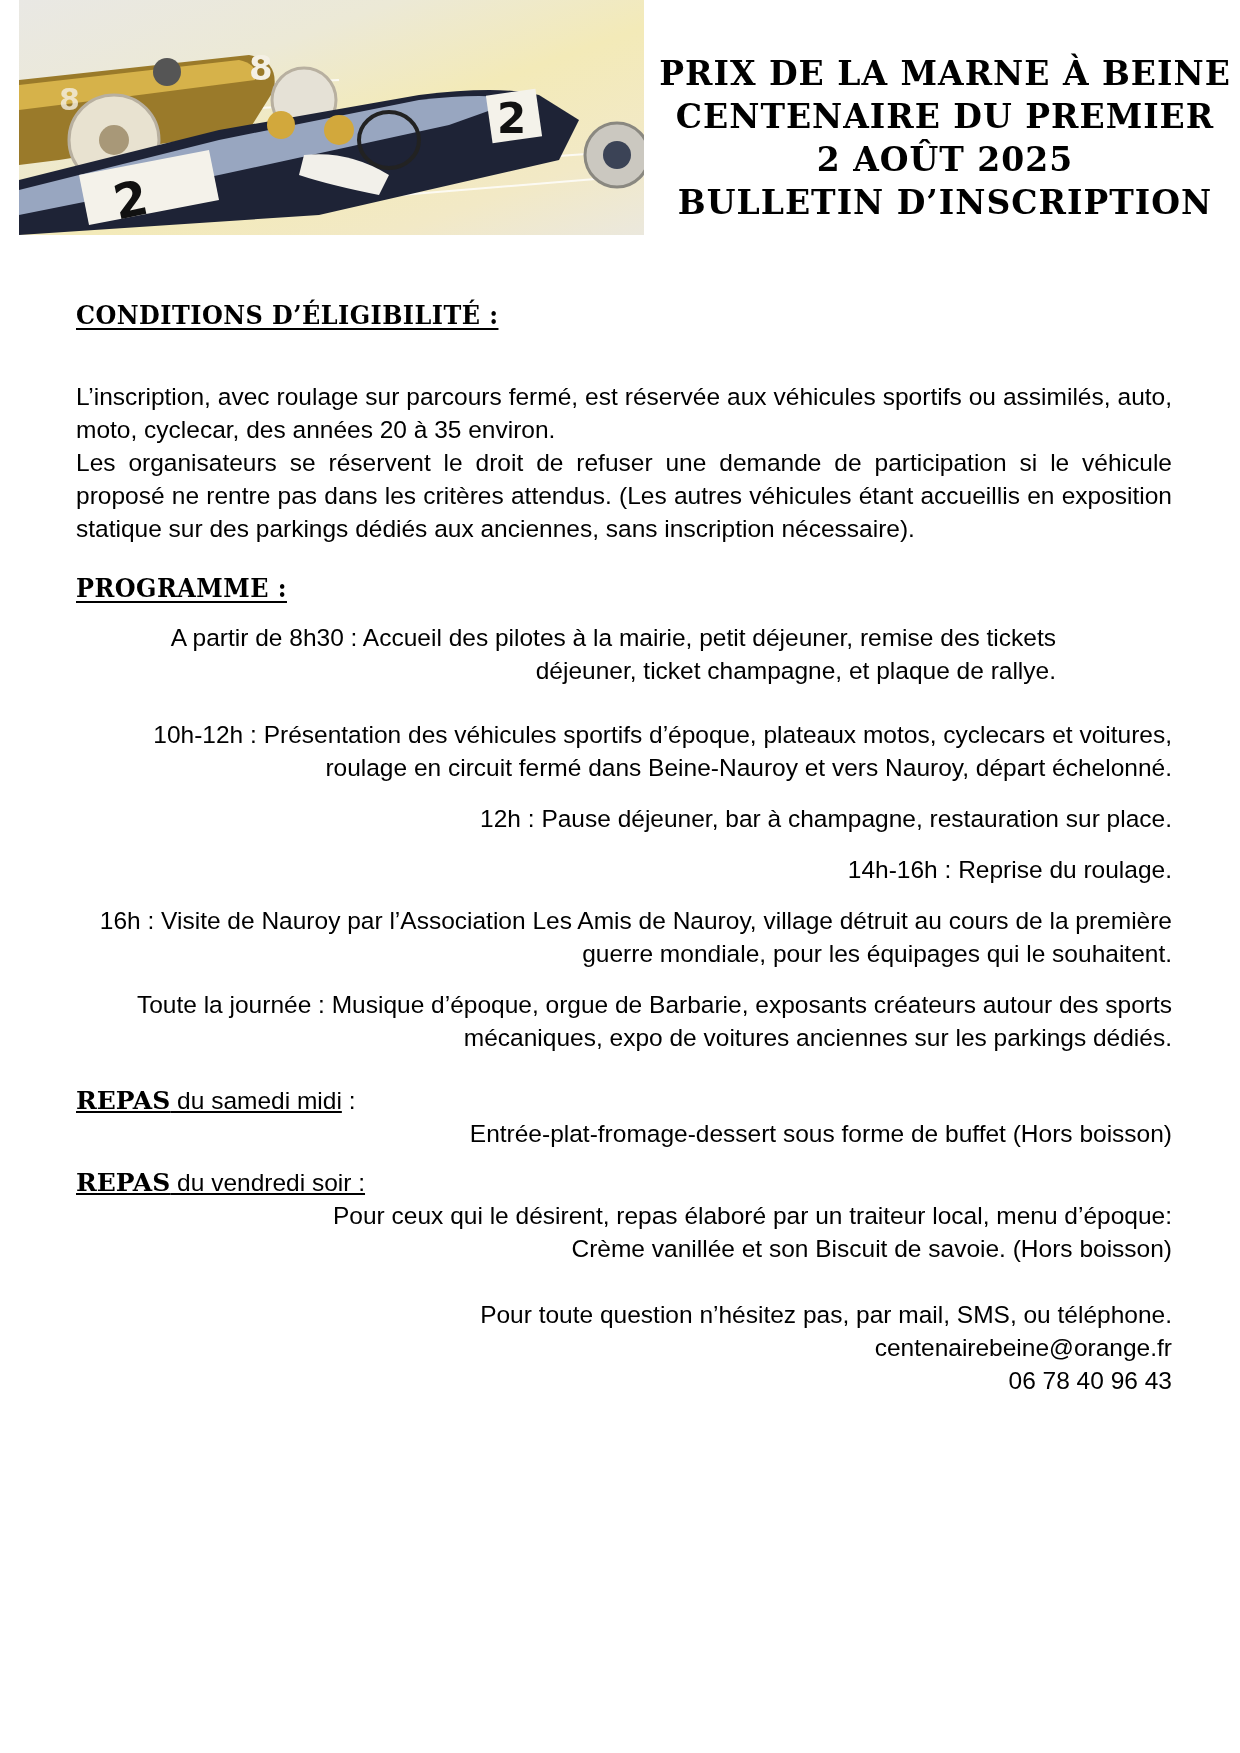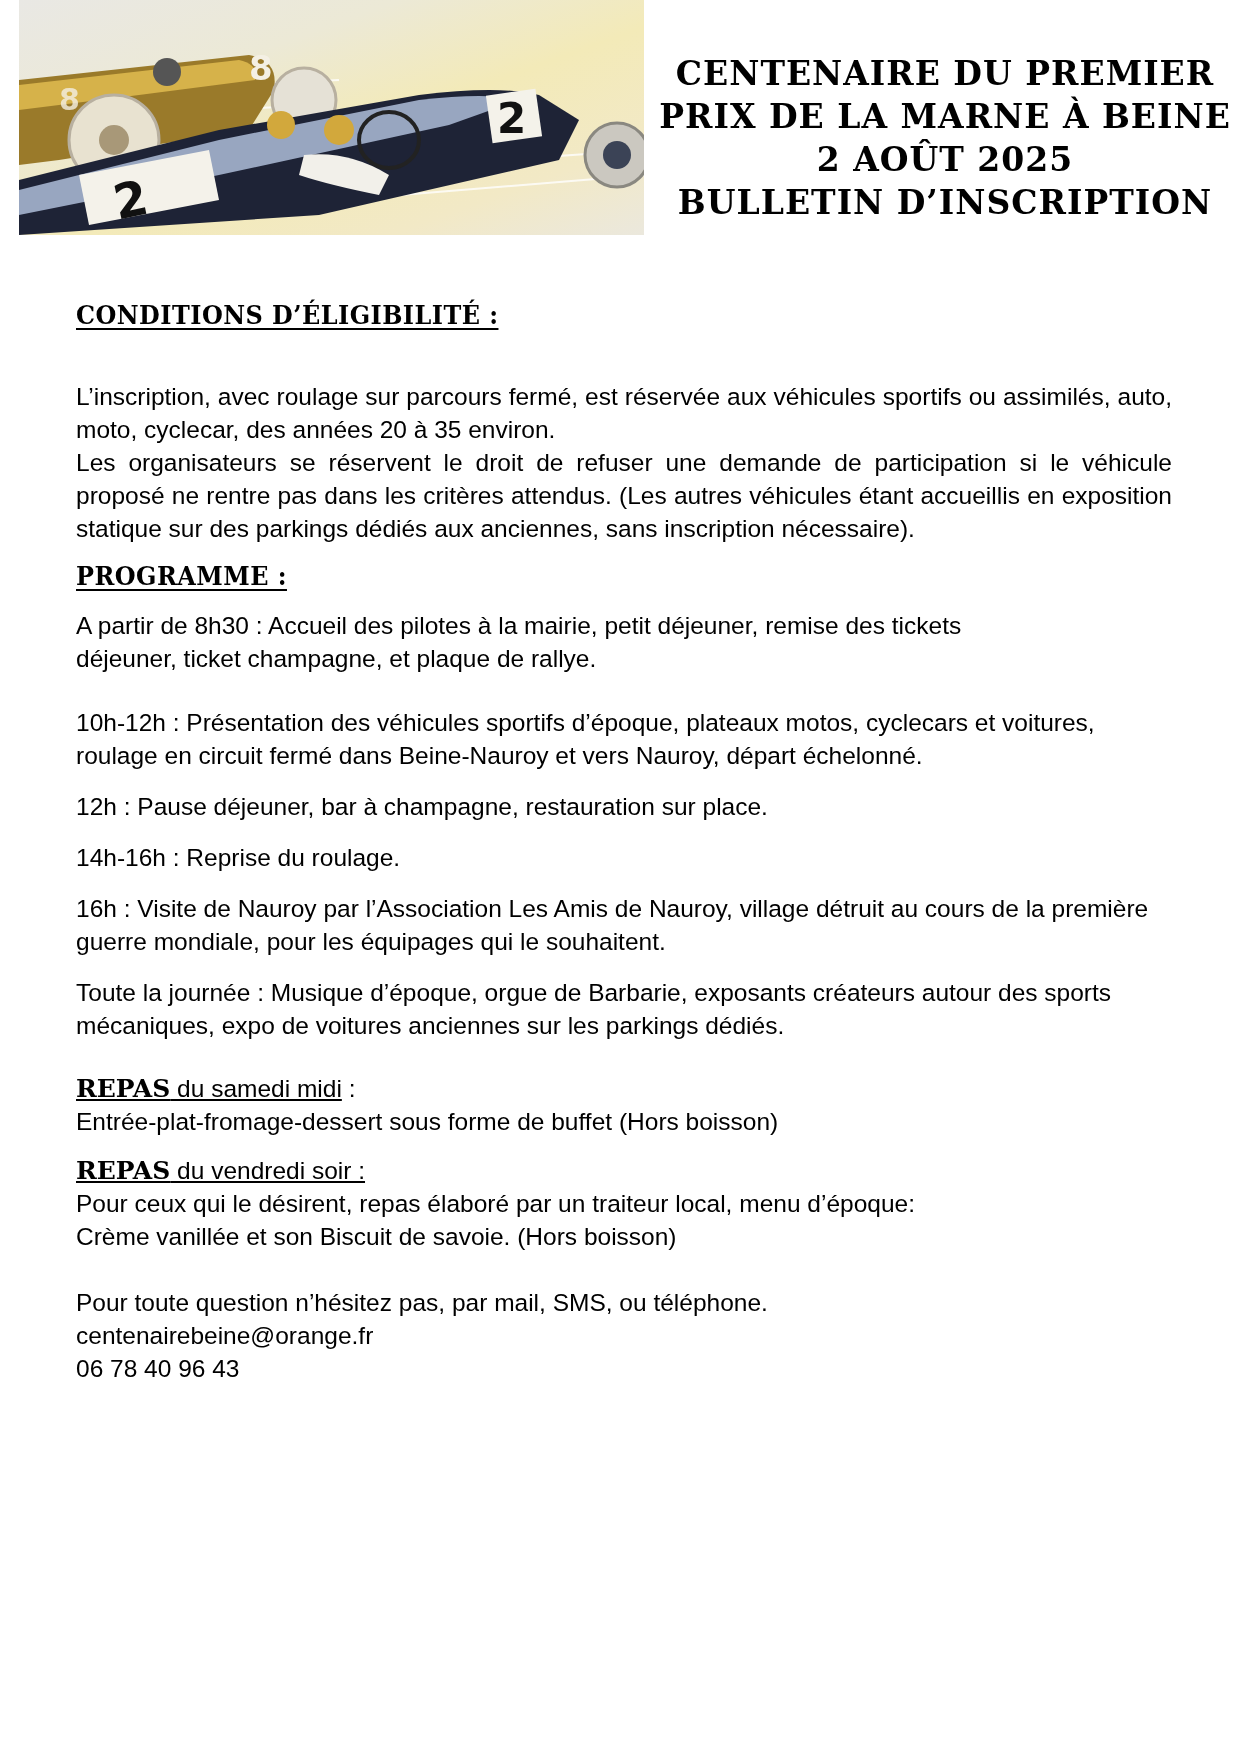--- a/index.html
+++ b/index.html
@@ -2,21 +2,21 @@
 <html><head>
 <meta charset="utf-8">
 <style>
   html, body { margin: 0; padding: 0; background: #ffffff; }
   body { width: 1240px; height: 1753px; position: relative; overflow: hidden; color: #000; font-family: "Liberation Sans", sans-serif; }
   .banner { position: absolute; left: 19px; top: 0; width: 625px; height: 235px; overflow: hidden; background: linear-gradient(160deg, #e9e8e4 0%, #ece9d6 30%, #f3eab8 55%, #f2e9c6 80%, #ebe8dd 100%); }
   .title-block { position: absolute; left: 650px; top: 52px; width: 590px; text-align: center; font-family: "DejaVu Serif", serif; font-weight: bold; font-size: 33px; line-height: 43px; letter-spacing: 1px; }
   .title-line { display: block; }
   .content { position: absolute; left: 76px; top: 300px; width: 1096px; }
   .section-heading { font-family: "DejaVu Serif", serif; font-weight: bold; font-size: 26px; text-decoration: underline; text-decoration-thickness: 2px; text-underline-offset: 4px; display: inline-block; letter-spacing: 0.5px; transform: scaleX(0.92); transform-origin: left; }
-  .para { font-size: 24.5px; line-height: 33px; margin: 0; }
+  .para { font-size: 24.5px; line-height: 33px; margin: 0; text-align: right; }
   .justify { text-align: justify; }
   .h-cond { margin-top: 0; }
   .cond-text { margin-top: 50px; }
   .prog-item { margin-top: 18px; }
   .prog-gap { margin-top: 31px; }
   .repas { margin-top: 27px; }
   .repas-line { font-size: 24.5px; line-height: 33px; }
   .repas-word { font-family: "DejaVu Serif", serif; font-weight: bold; font-size: 25px; text-decoration: underline; text-align: right; }
   .repas-sub { text-decoration: underline; }
   .contact { margin-top: 33px; }
@@ -56,35 +56,35 @@
       <path d="M285 155 Q330 150 370 175 L360 195 Q310 185 280 175 Z" fill="#f2f0ea"></path>
       <circle cx="320" cy="130" r="15" fill="#d2a83c"></circle>
       <circle cx="262" cy="125" r="14" fill="#d2a83c"></circle>
       <circle cx="598" cy="155" r="32" fill="#cbc8c0" stroke="#8a8880" stroke-width="3"></circle>
       <circle cx="598" cy="155" r="14" fill="#3b4356"></circle>
     </g>
   </svg>
 </div>
 
 <div class="title-block">
+  <span class="title-line">PRIX DE LA MARNE À BEINE</span>
   <span class="title-line">CENTENAIRE DU PREMIER</span>
-  <span class="title-line">PRIX DE LA MARNE À BEINE</span>
   <span class="title-line">2 AOÛT 2025</span>
   <span class="title-line">BULLETIN D’INSCRIPTION</span>
 </div>
 
 <div class="content">
 
   <div>
     <div class="section-heading h-cond">CONDITIONS D’ÉLIGIBILITÉ :</div>
     <p class="para justify cond-text">L’inscription, avec roulage sur parcours fermé, est réservée aux véhicules sportifs ou assimilés, auto, moto, cyclecar, des années 20 à 35 environ.</p>
     <p class="para justify">Les organisateurs se réservent le droit de refuser une demande de participation si le véhicule proposé ne rentre pas dans les critères attendus. (Les autres véhicules étant accueillis en exposition statique sur des parkings dédiés aux anciennes, sans inscription nécessaire).</p>
   </div>
 
-  <div style="margin-top:16px;">
+  <div style="margin-top:28px;">
     <div class="section-heading">PROGRAMME :</div>
     <p class="para prog-item" style="width:980px;">A partir de 8h30 : Accueil des pilotes à la mairie, petit déjeuner, remise des tickets déjeuner, ticket champagne, et plaque de rallye.</p>
     <p class="para prog-gap">10h-12h : Présentation des véhicules sportifs d’époque, plateaux motos, cyclecars et voitures, roulage en circuit fermé dans Beine-Nauroy et vers Nauroy, départ échelonné.</p>
     <p class="para prog-item">12h : Pause déjeuner, bar à champagne, restauration sur place.</p>
     <p class="para prog-item">14h-16h : Reprise du roulage.</p>
     <p class="para prog-item">16h : Visite de Nauroy par l’Association Les Amis de Nauroy, village détruit au cours de la première guerre mondiale, pour les équipages qui le souhaitent.</p>
     <p class="para prog-item">Toute la journée : Musique d’époque, orgue de Barbarie, exposants créateurs autour des sports mécaniques, expo de voitures anciennes sur les parkings dédiés.</p>
   </div>
 
   <div class="repas" style="margin-top:30px;">

